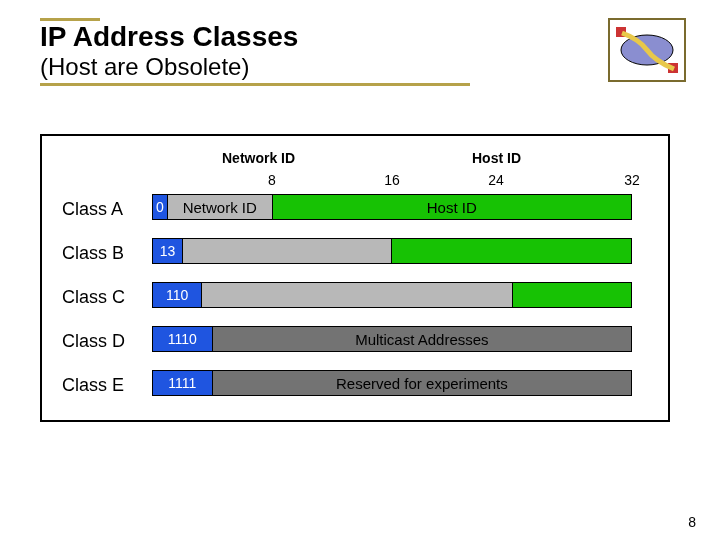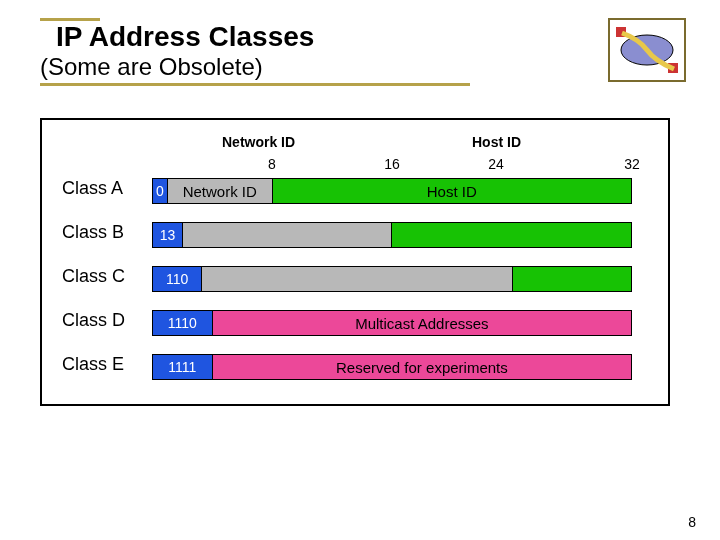--- a/index.html
+++ b/index.html
@@ -6,57 +6,57 @@
   body {
     font-family: Arial, Helvetica, sans-serif;
     width: 720px;
     height: 540px;
     background: #fff;
     position: relative;
     padding: 18px 30px 0 40px;
   }
   .title-wrap { border-bottom: 3px solid #b6a24a; padding-bottom: 2px; margin-bottom: 6px; width: 430px; }
   .title-top-accent { height: 3px; background: #b6a24a; width: 60px; margin-bottom: 2px; }
-  h1 { font-size: 28px; font-weight: bold; color: #000; margin-top: -2px; margin-left: 16px; }
+  h1 { font-size: 28px; font-weight: bold; color: #000; margin-top: -2px; }
   .subtitle { font-size: 24px; color: #000; }
   .logo {
     position: absolute; top: 18px; right: 34px;
     width: 78px; height: 64px; border: 2px solid #7a6b2e;
     display: flex; align-items: center; justify-content: center;
     background: #fff;
   }
   .diagram-box {
     border: 2px solid #000;
-    margin-top: 32px;
+    margin-top: 48px;
     padding: 14px 20px 20px 20px;
     width: 630px;
     position: relative;
   }
   .top-labels { position: relative; height: 22px; margin-left: 90px; }
   .lbl { position: absolute; font-size: 14px; font-weight: bold; }
   .bit-labels { position: relative; height: 22px; margin-left: 90px; }
   .bit { position: absolute; font-size: 14px; transform: translateX(-50%); }
-  .row { display: flex; align-items: flex-start; margin-bottom: 18px; }
+  .row { display: flex; align-items: flex-end; margin-bottom: 18px; }
   .row-label { width: 90px; font-size: 18px; }
   .bar { position: relative; width: 480px; height: 26px; border: 1px solid #000; display: flex; }
   .seg { height: 100%; border-right: 1px solid #000; display: flex; align-items: center; justify-content: center; font-size: 15px; }
   .seg:last-child { border-right: none; }
   .c-blue { background: #1f55e0; color: #fff; font-size: 14px; }
   .c-gray { background: #b8b8b8; color: #000; }
   .c-green { background: #17c204; color: #000; }
-  .c-red { background: #ec4899; color: #fff; }
+  .c-red { background: #737373; color: #fff; }
   .page-num { position: absolute; bottom: 10px; right: 24px; font-size: 14px; }
 </style>
 </head>
 <body>
 
 <div class="title-wrap">
   <div class="title-top-accent"></div>
   <h1>IP Address Classes</h1>
-  <div class="subtitle">(Some are Obsolete)</div>
+  <div class="subtitle">(Host are Obsolete)</div>
 </div>
 
 <div class="logo">
   <svg width="66" height="50">
     <rect x="2" y="2" width="10" height="10" fill="#c33"></rect>
     <rect x="54" y="38" width="10" height="10" fill="#c33"></rect>
     <ellipse cx="33" cy="25" rx="26" ry="15" fill="#8a8ed0" stroke="#000" stroke-width="1"></ellipse>
     <path d="M8 8 Q 25 14 33 25 Q 41 36 60 44" stroke="#e8c84a" stroke-width="5" fill="none"></path>
   </svg>
 </div>

